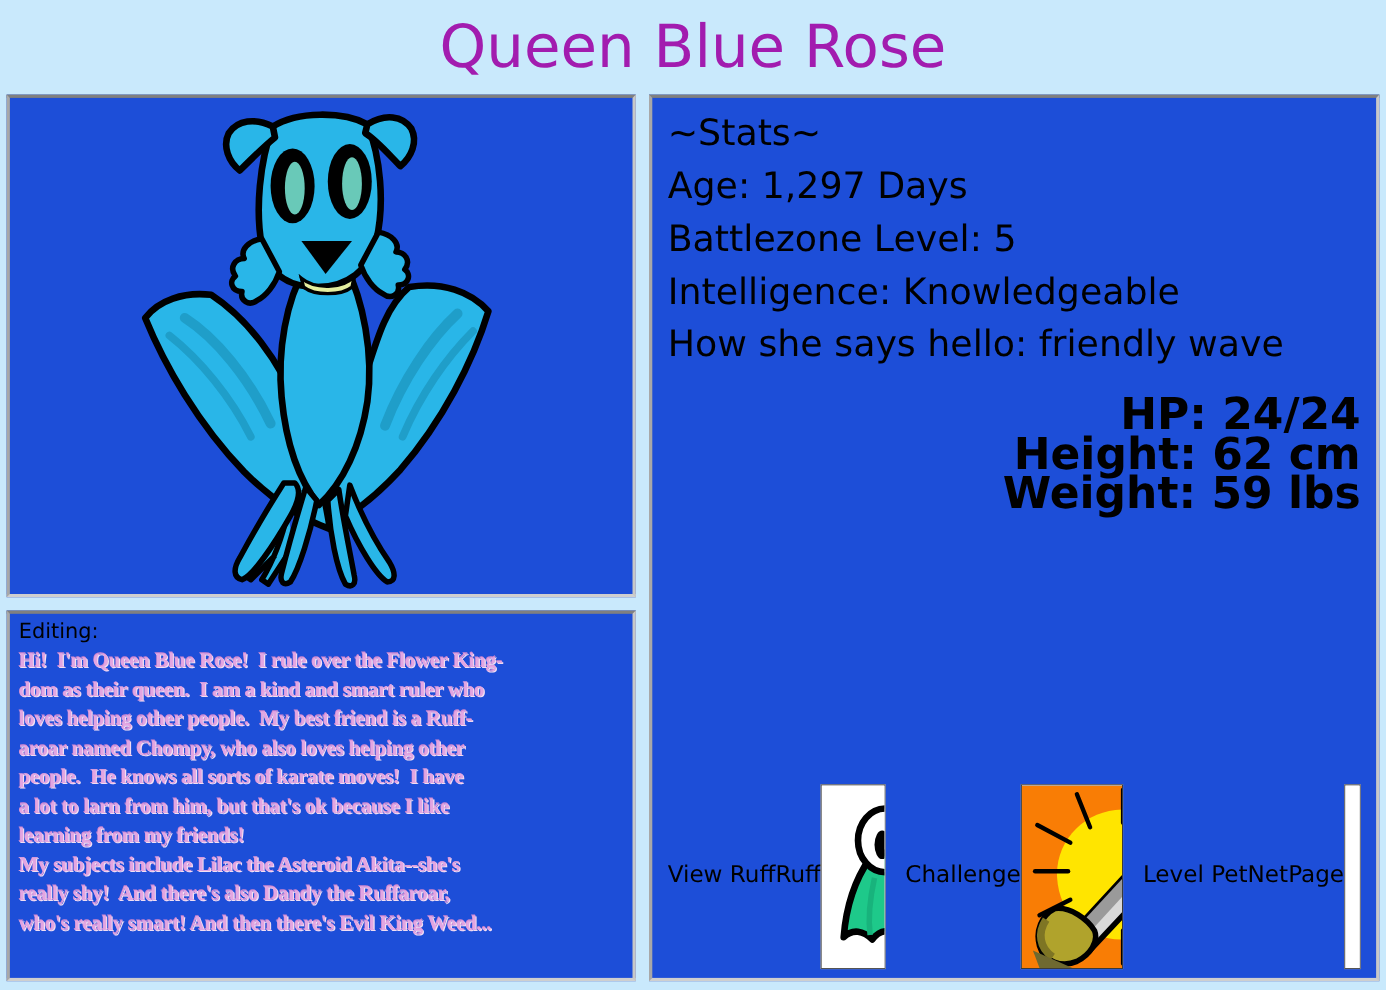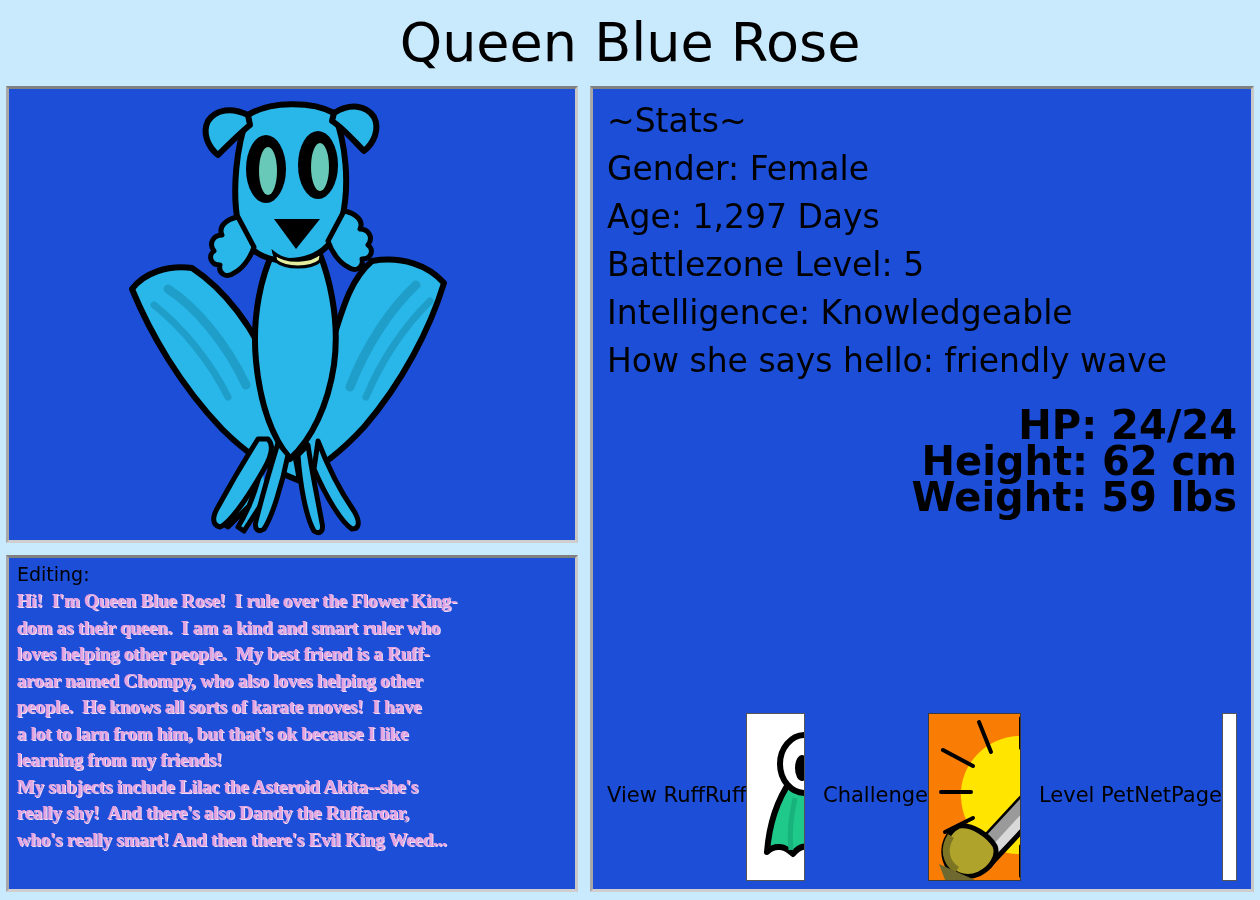--- a/index.html
+++ b/index.html
@@ -14,21 +14,21 @@
     overflow: hidden;
     position: relative;
   }
 
   
   #page-title {
     text-align: center;
     font-family: "DejaVu Sans", sans-serif;
     font-size: 54px;
     line-height: 74px;
-    color: #000000;
+    color: #a21caf;
     font-weight: normal;
     letter-spacing: 0px;
     margin: 0;
     padding-top: 6px;
     height: 74px;
     box-sizing: content-box;
   }
 
   
   #layout {
@@ -264,21 +264,20 @@
       <p class="bio-paragraph">My subjects include Lilac the Asteroid Akita--she's
 really shy!  And there's also Dandy the Ruffaroar,
 who's really smart! And then there's Evil King Weed...</p>
     </div>
   </div>
 
   <div id="stats-panel" class="panel">
 
     <ul id="stats-list">
       <li>~Stats~</li>
-      <li>Gender: Female</li>
       <li>Age: 1,297 Days</li>
       <li>Battlezone Level: 5</li>
       <li>Intelligence: Knowledgeable</li>
       <li>How she says hello: friendly wave</li>
     </ul>
 
     <div id="vitals">
       <div>HP: 24/24</div>
       <div>Height: 62 cm</div>
       <div>Weight: 59 lbs</div>

